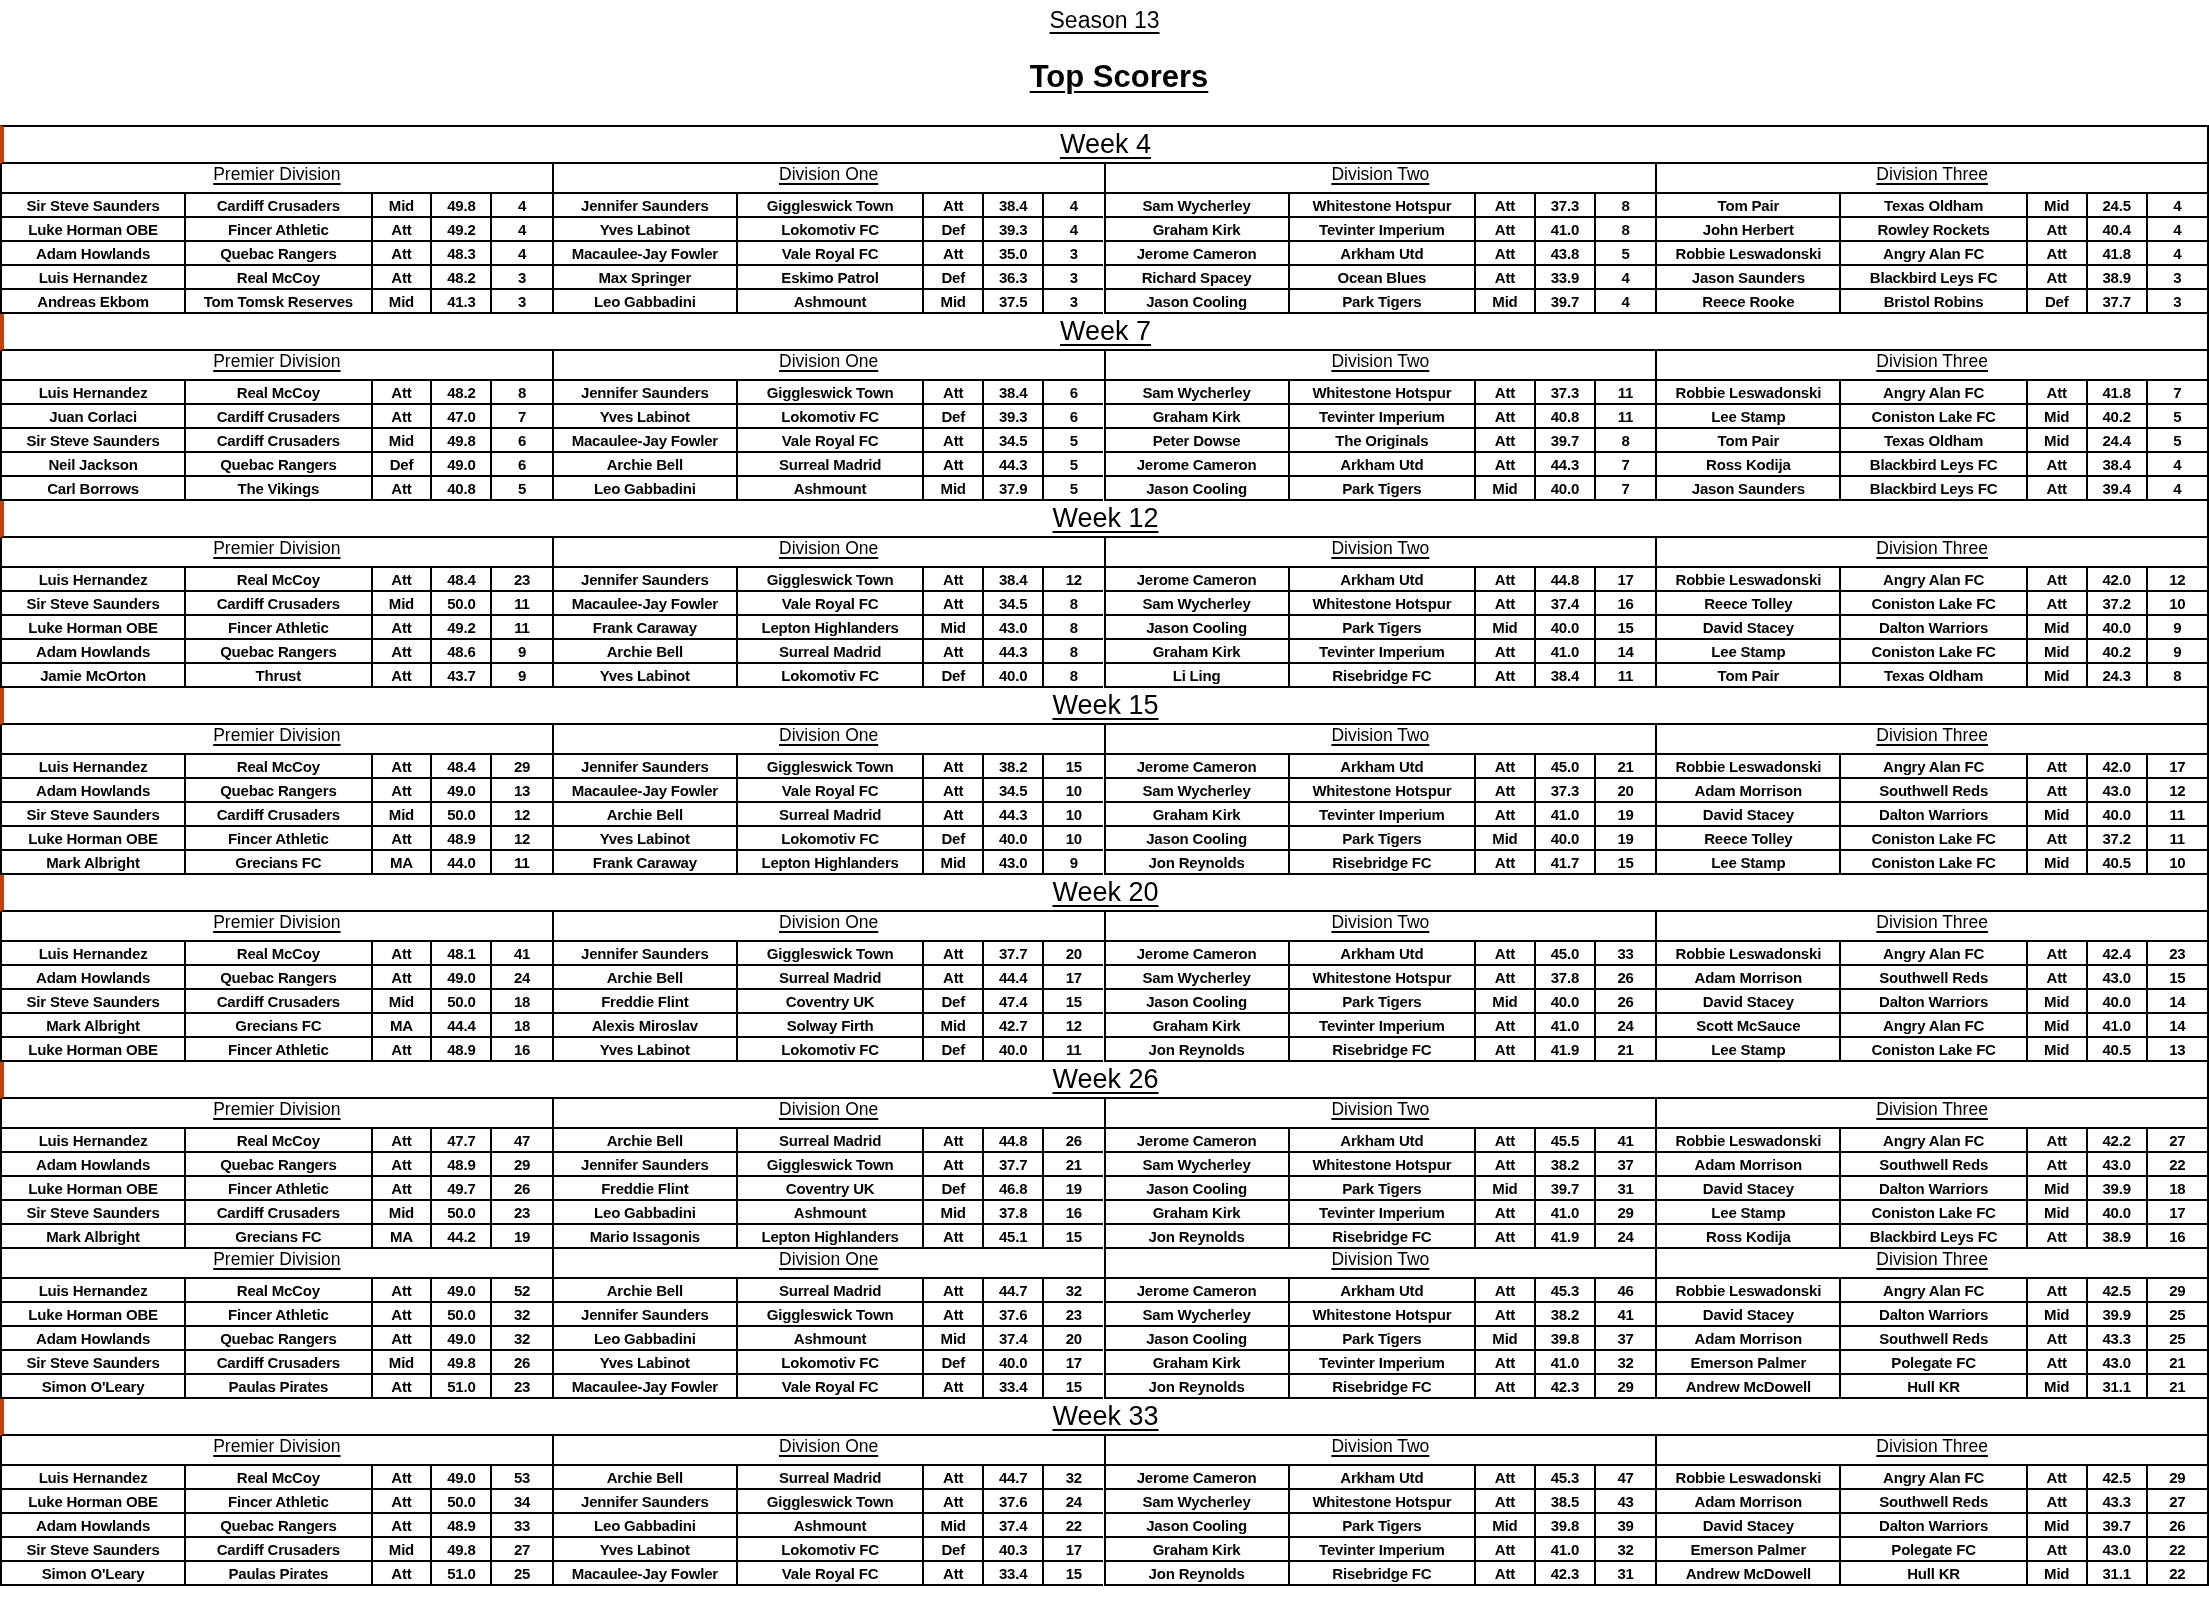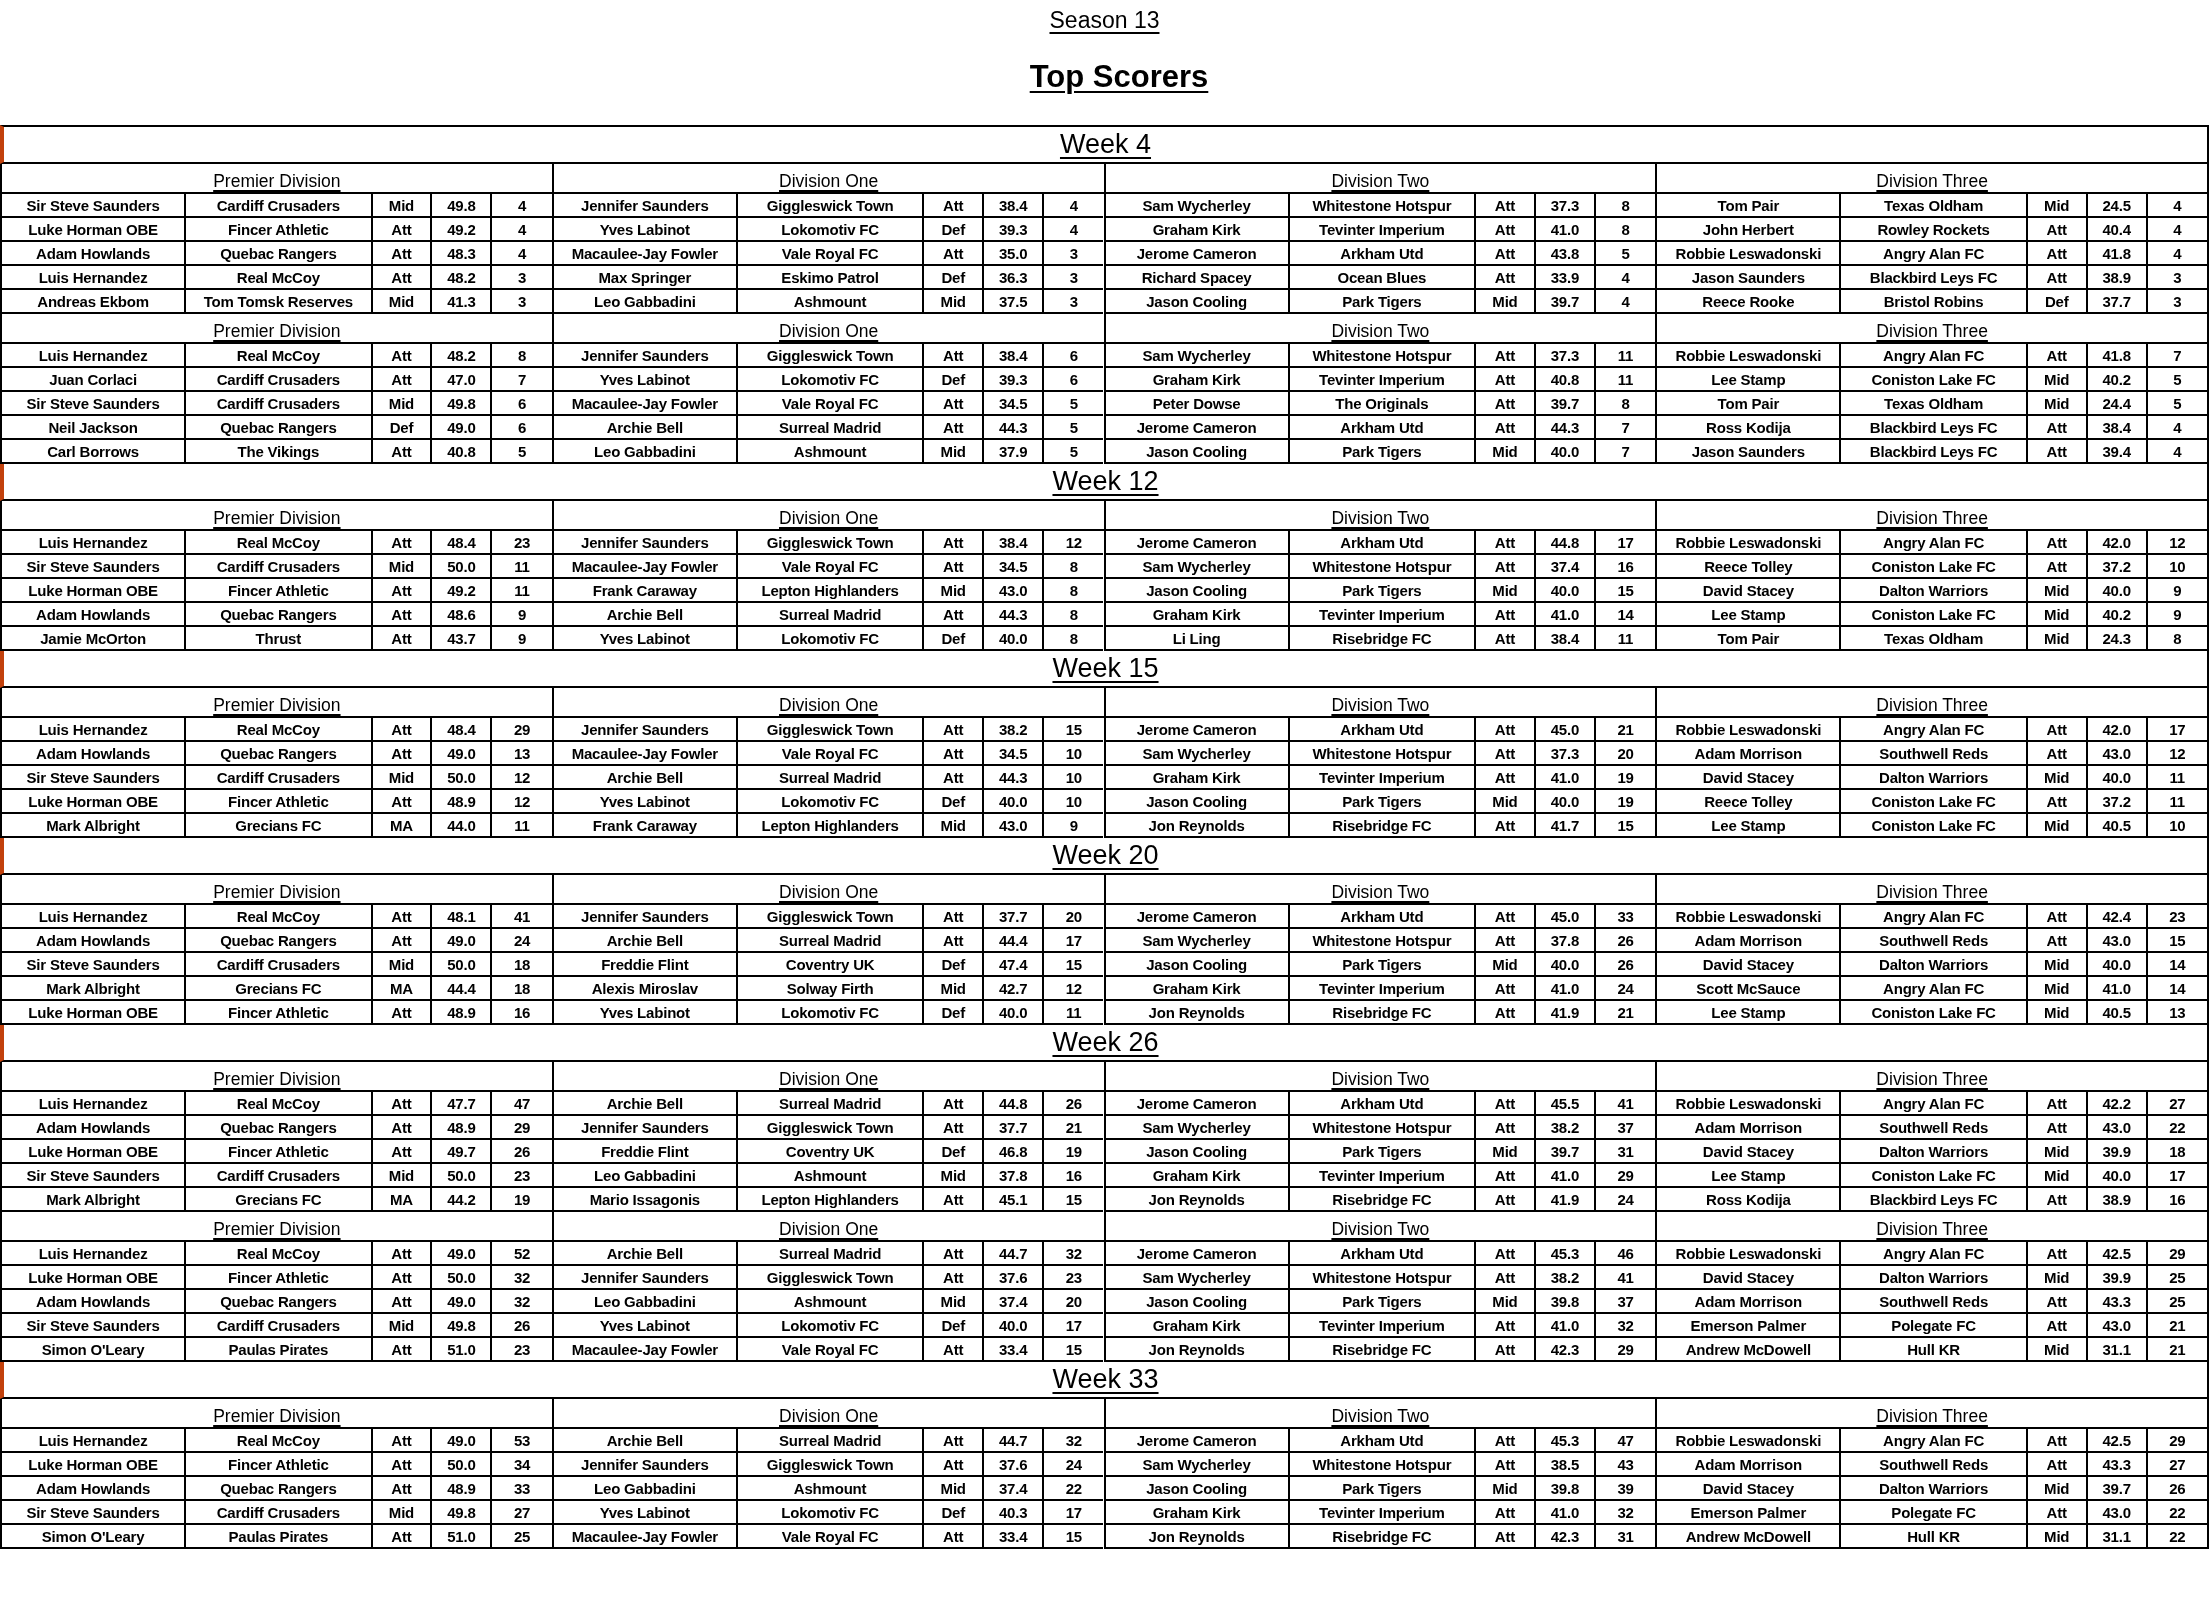--- a/index.html
+++ b/index.html
@@ -37,21 +37,21 @@
   .week-title span { text-decoration: underline; text-decoration-thickness: 2px; text-underline-offset: 4px; }
   .week-table {
     display: grid;
     grid-template-columns: repeat(4, 1fr);
     border-left: 2px solid #000;
   }
   .division { border-right: 2px solid #000; }
   .division-header {
     height: 30px;
     border-bottom: 2px solid #000;
-    display: flex; align-items: flex-end; justify-content: center;
+    display: flex; align-items: flex-start; justify-content: center;
     font-size: 17.5px;
     font-weight: 400;
   }
   .division-header span { text-decoration: underline; text-decoration-thickness: 1.5px; text-underline-offset: 3px; }
   .data-row {
     display: grid;
     grid-template-columns: 33.5% 33.9% 10.9% 10.9% 10.8%;
     height: 24px;
   }
   .cell {
@@ -236,20 +236,23 @@
               <div class="cell">Reece Rooke</div>
               <div class="cell">Bristol Robins</div>
               <div class="cell">Def</div>
               <div class="cell">37.7</div>
               <div class="cell">3</div>
             </div>
           </div>
         </div>
       </section>
       <section class="week">
+        <div class="week-title">
+          <span>Week 7</span>
+        </div>
         <div class="week-table">
           <div class="division">
             <div class="division-header">
               <span>Premier Division</span>
             </div>
             <div class="data-row">
               <div class="cell">Luis Hernandez</div>
               <div class="cell">Real McCoy</div>
               <div class="cell">Att</div>
               <div class="cell">48.2</div>

